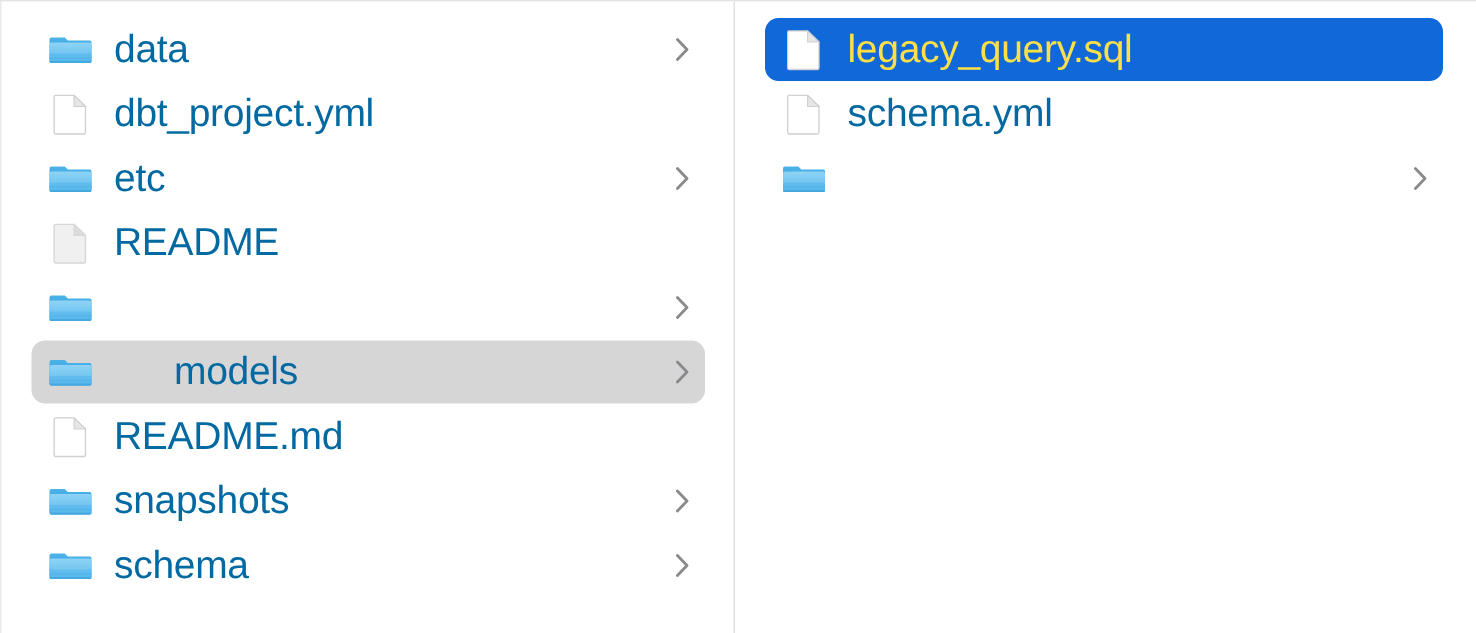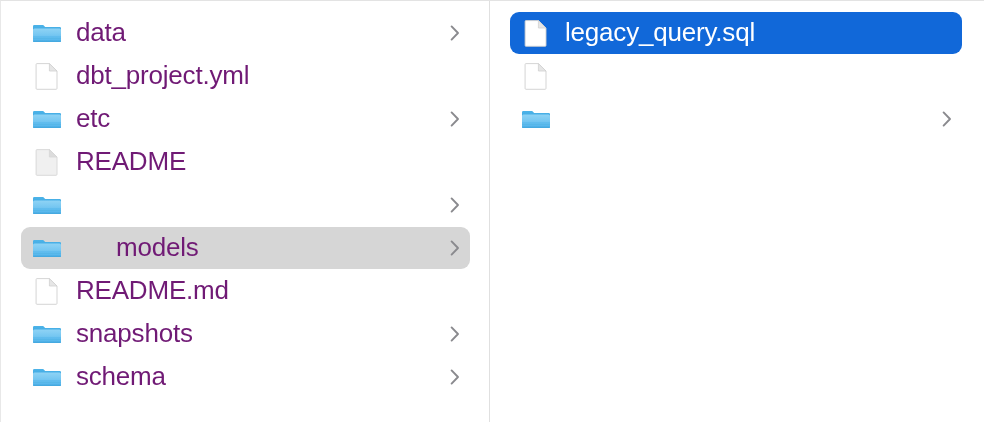--- a/index.html
+++ b/index.html
@@ -60,27 +60,27 @@
   }
   .column-first .row  { margin-left: 20px; margin-right: 19px; padding-left: 11px; }
   .column-second .row { margin-left: 20px; margin-right: 22px; padding-left: 11px; }
 
   .row.is-selected-inactive { background: #d6d6d6; gap: 40px; }
   .row.is-selected-active   { background: #1168d9; }
 
   .row-label {
     font-size: 26px;
     line-height: 1;
-    color: #701a75;
+    color: #0369a1;
     letter-spacing: -0.2px;
     white-space: nowrap;
     margin-left: 14px;
     padding-bottom: 2px;
   }
-  .row.is-selected-active .row-label { color: #ffffff; text-align: center; }
+  .row.is-selected-active .row-label { color: #fde047; text-align: center; }
 
   
   .icon {
     position: relative;
     width: 30px;
     height: 30px;
     flex: 0 0 30px;
     display: block;
   }
   .icon svg { display: block; width: 30px; height: 30px; }
@@ -313,20 +313,21 @@
             </span>
             <span class="row-label">legacy_query.sql</span>
           </div>
           <div class="row">
             <span class="icon">
               <svg viewBox="0 0 30 30" xmlns="http://www.w3.org/2000/svg">
                 <path d="M5.0 2.6 h12.4 l7.6 7.4 v17.4 a0.9 0.9 0 0 1 -0.9 0.9 h-19.1 a0.9 0.9 0 0 1 -0.9 -0.9 v-23.9 a0.9 0.9 0 0 1 0.9 -0.9 z" fill="#ffffff" stroke="#d0d0d0" stroke-width="0.9"></path>
                 <path d="M17.4 2.6 l7.6 7.4 h-7.6 z" fill="#e6e6e6" stroke="#d0d0d0" stroke-width="0.8" stroke-linejoin="round"></path>
               </svg>
             </span>
+            <span class="row-label">schema.yml</span>
           </div>
           <div class="row">
             <span class="icon">
               <svg viewBox="0 0 30 30" xmlns="http://www.w3.org/2000/svg">
                 <defs>
                   <linearGradient id="fb" x1="0" y1="0" x2="0" y2="1">
                     <stop offset="0" stop-color="#4cb3e8"></stop>
                     <stop offset="1" stop-color="#2e9bdc"></stop>
                   </linearGradient>
                   <linearGradient id="ff" x1="0" y1="0" x2="0" y2="1">

